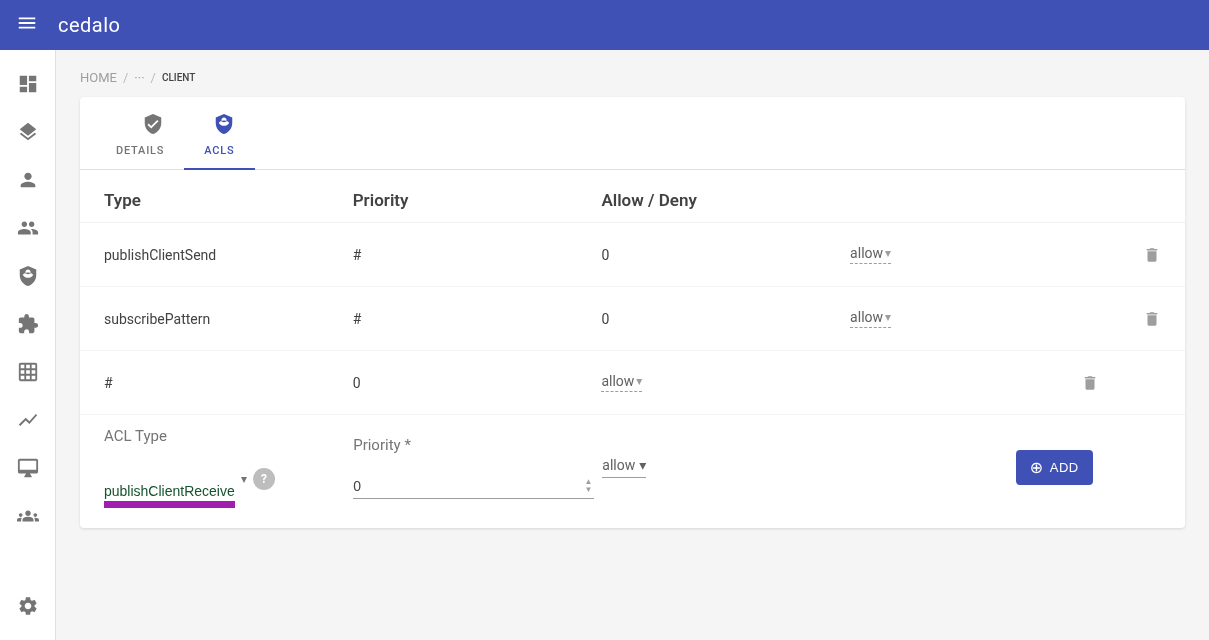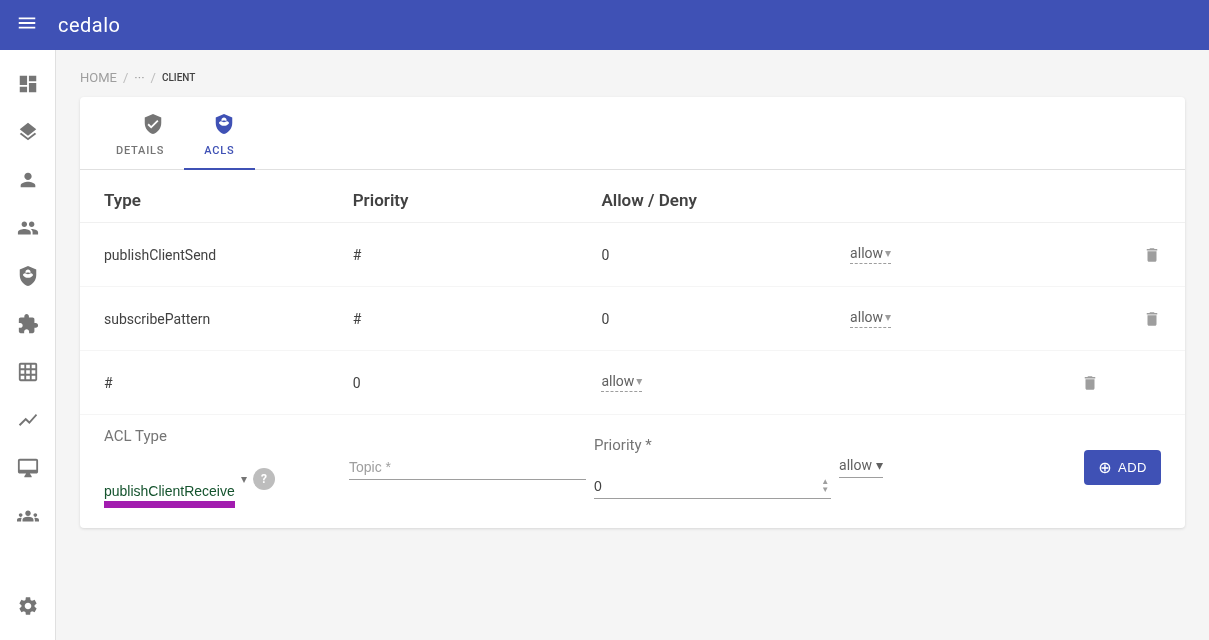--- a/index.html
+++ b/index.html
@@ -475,23 +475,20 @@
                 <option>publishClientReceive</option>
                 <option>publishClientSend</option>
                 <option>subscribePattern</option>
                 <option>unsubscribePattern</option>
               </select>
               <span class="acl-select-chevron">▾</span>
               <div class="help-icon">?</div>
             </div>
           </div>
 
-          <div>
-            <input class="topic-input" type="text" placeholder="Topic *" style="">
-          </div>
 
           <div class="priority-section">
             <span class="field-label">Priority *</span>
             <div class="priority-input-wrapper">
               <input class="priority-input" type="number" value="0" style="">
               <div class="priority-spinners">
                 <button class="spin-btn">▲</button>
                 <button class="spin-btn">▼</button>
               </div>
             </div>

